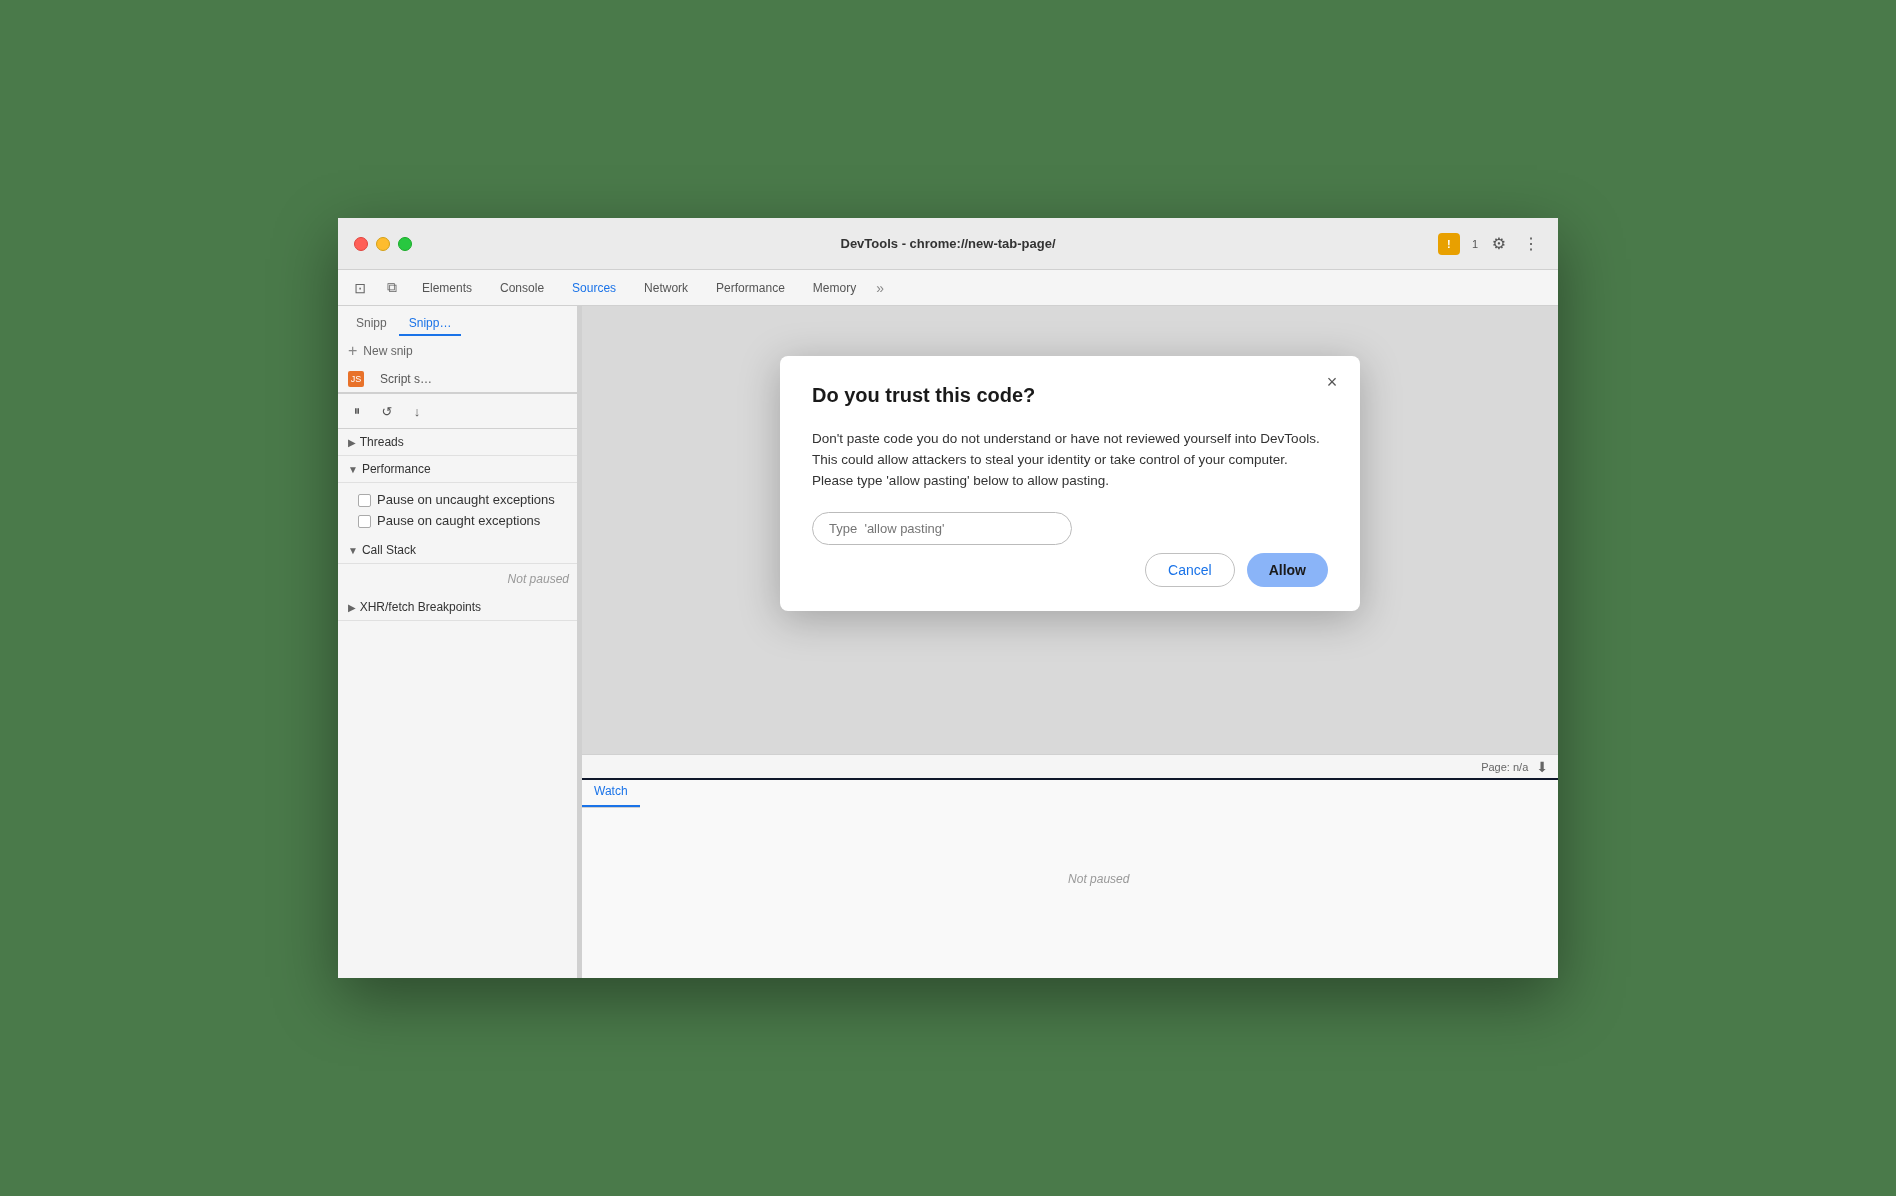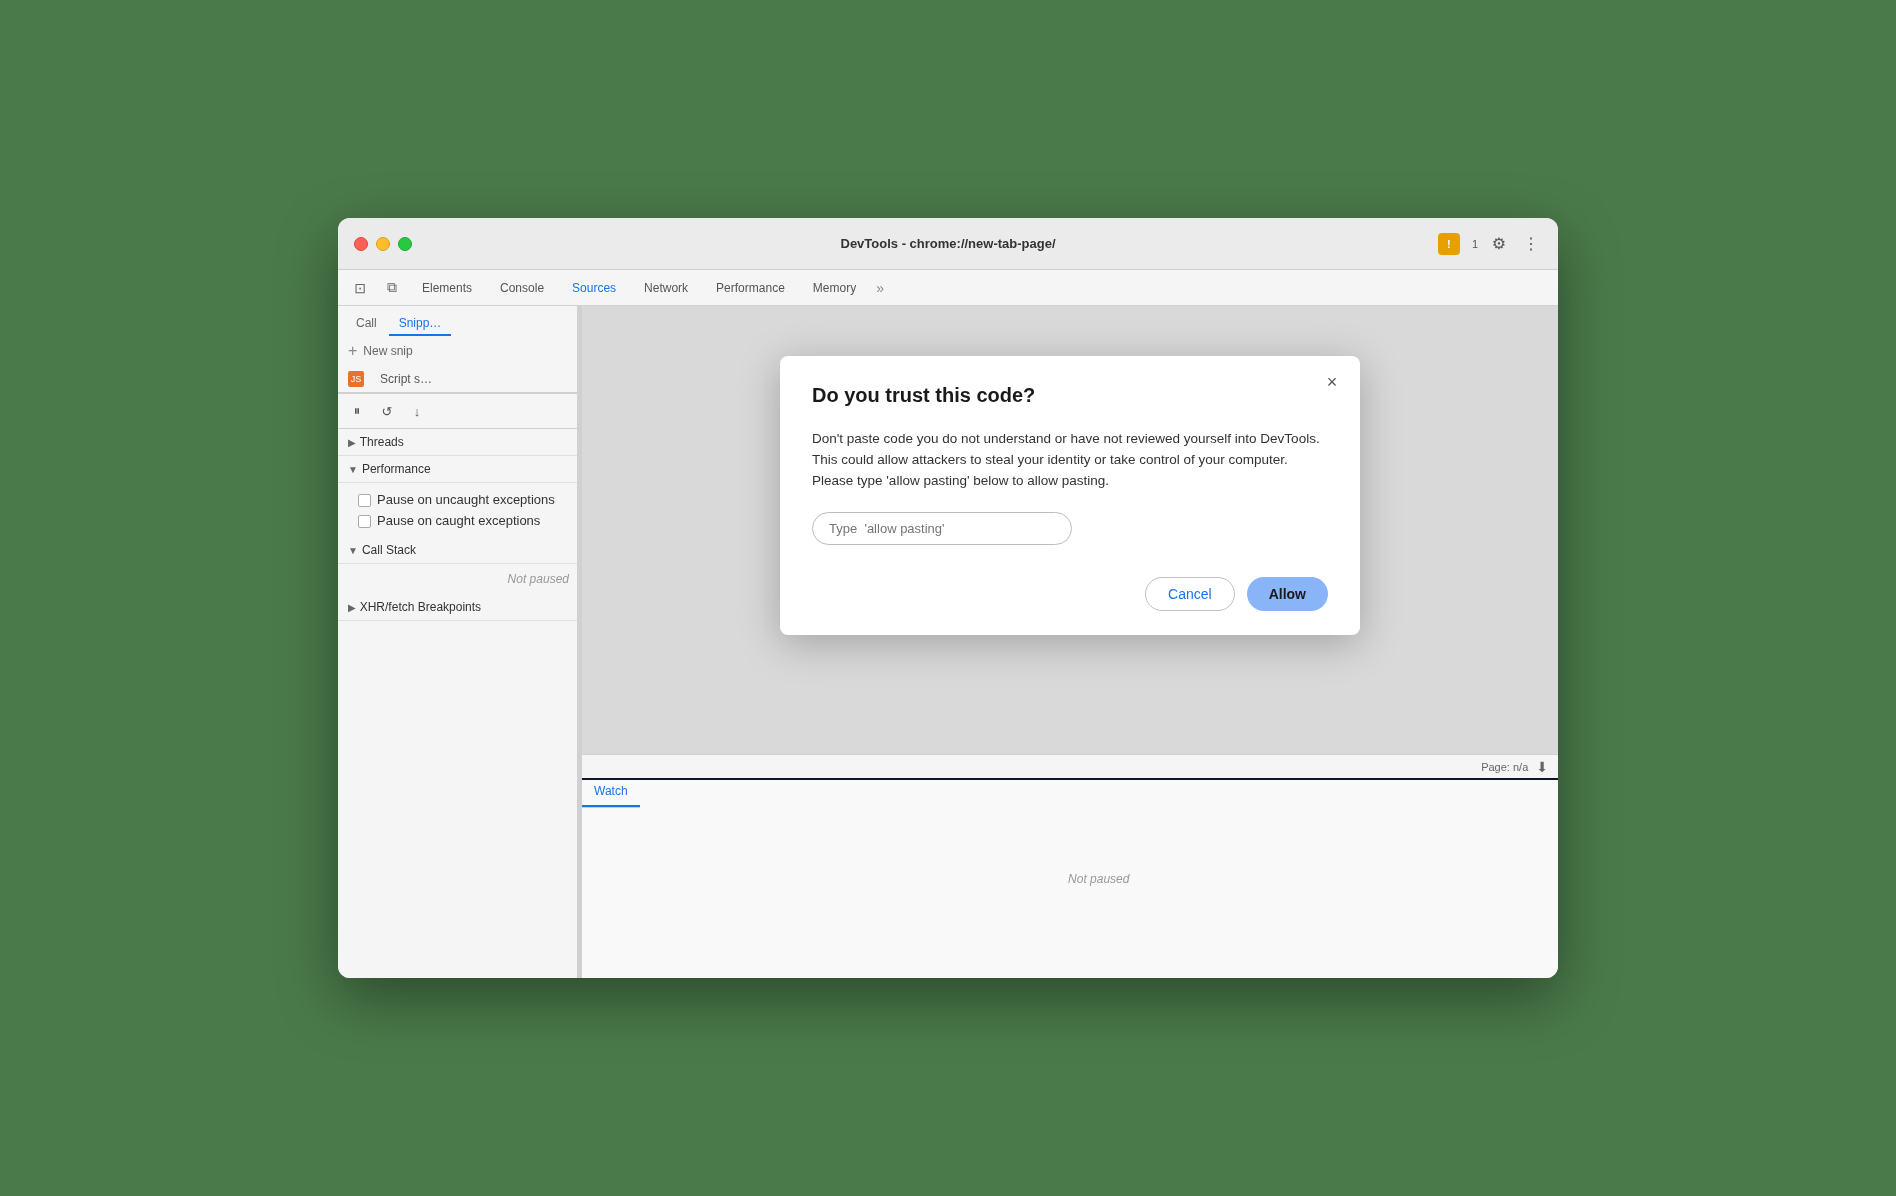--- a/index.html
+++ b/index.html
@@ -10,21 +10,21 @@
       justify-content: center;
       width: 1896px;
       height: 1196px;
       font-family: -apple-system, BlinkMacSystemFont, 'Helvetica Neue', Arial, sans-serif;
     }
 
     .window {
       width: 1220px;
       height: 760px;
       background: #f0eeea;
-      border-radius: 12px;
+      border-radius: 0;
       box-shadow: 0 20px 60px rgba(0,0,0,0.4);
       overflow: hidden;
       display: flex;
       flex-direction: column;
     }
 
     
     .title-bar {
       height: 52px;
       background: #ebebeb;
@@ -377,21 +377,21 @@
       margin-top: 22px;
     }
     .modal-input {
       width: 260px;
       border: 1px solid #bbb;
       border-radius: 20px;
       padding: 8px 16px;
       font-size: 13px;
       color: #555;
       outline: none;
-      margin-bottom: 32px;
+      margin-bottom: 8px;
     }
     .modal-actions {
       display: flex;
       justify-content: flex-end;
       gap: 12px;
     }
     .btn-cancel {
       padding: 8px 22px;
       border: 1px solid #c0c0c0;
       border-radius: 20px;
@@ -448,21 +448,21 @@
     <div class="dt-tab">Performance</div>
     <div class="dt-tab">Memory</div>
     <div class="dt-tab-more">»</div>
   </div>
 
   <div class="devtools-body">
 
     <div class="sidebar">
       <div class="sidebar-top">
         <div class="sidebar-tabs">
-          <div class="sidebar-tab">Call</div>
+          <div class="sidebar-tab">Snipp</div>
           <div class="sidebar-tab active">Snipp…</div>
         </div>
         <div class="new-snip">
           <span class="new-snip-plus">+</span>
           <span>New snip</span>
         </div>
         <div class="script-item">
           <div class="script-icon">JS</div>
           <span>Script s…</span>
         </div>

